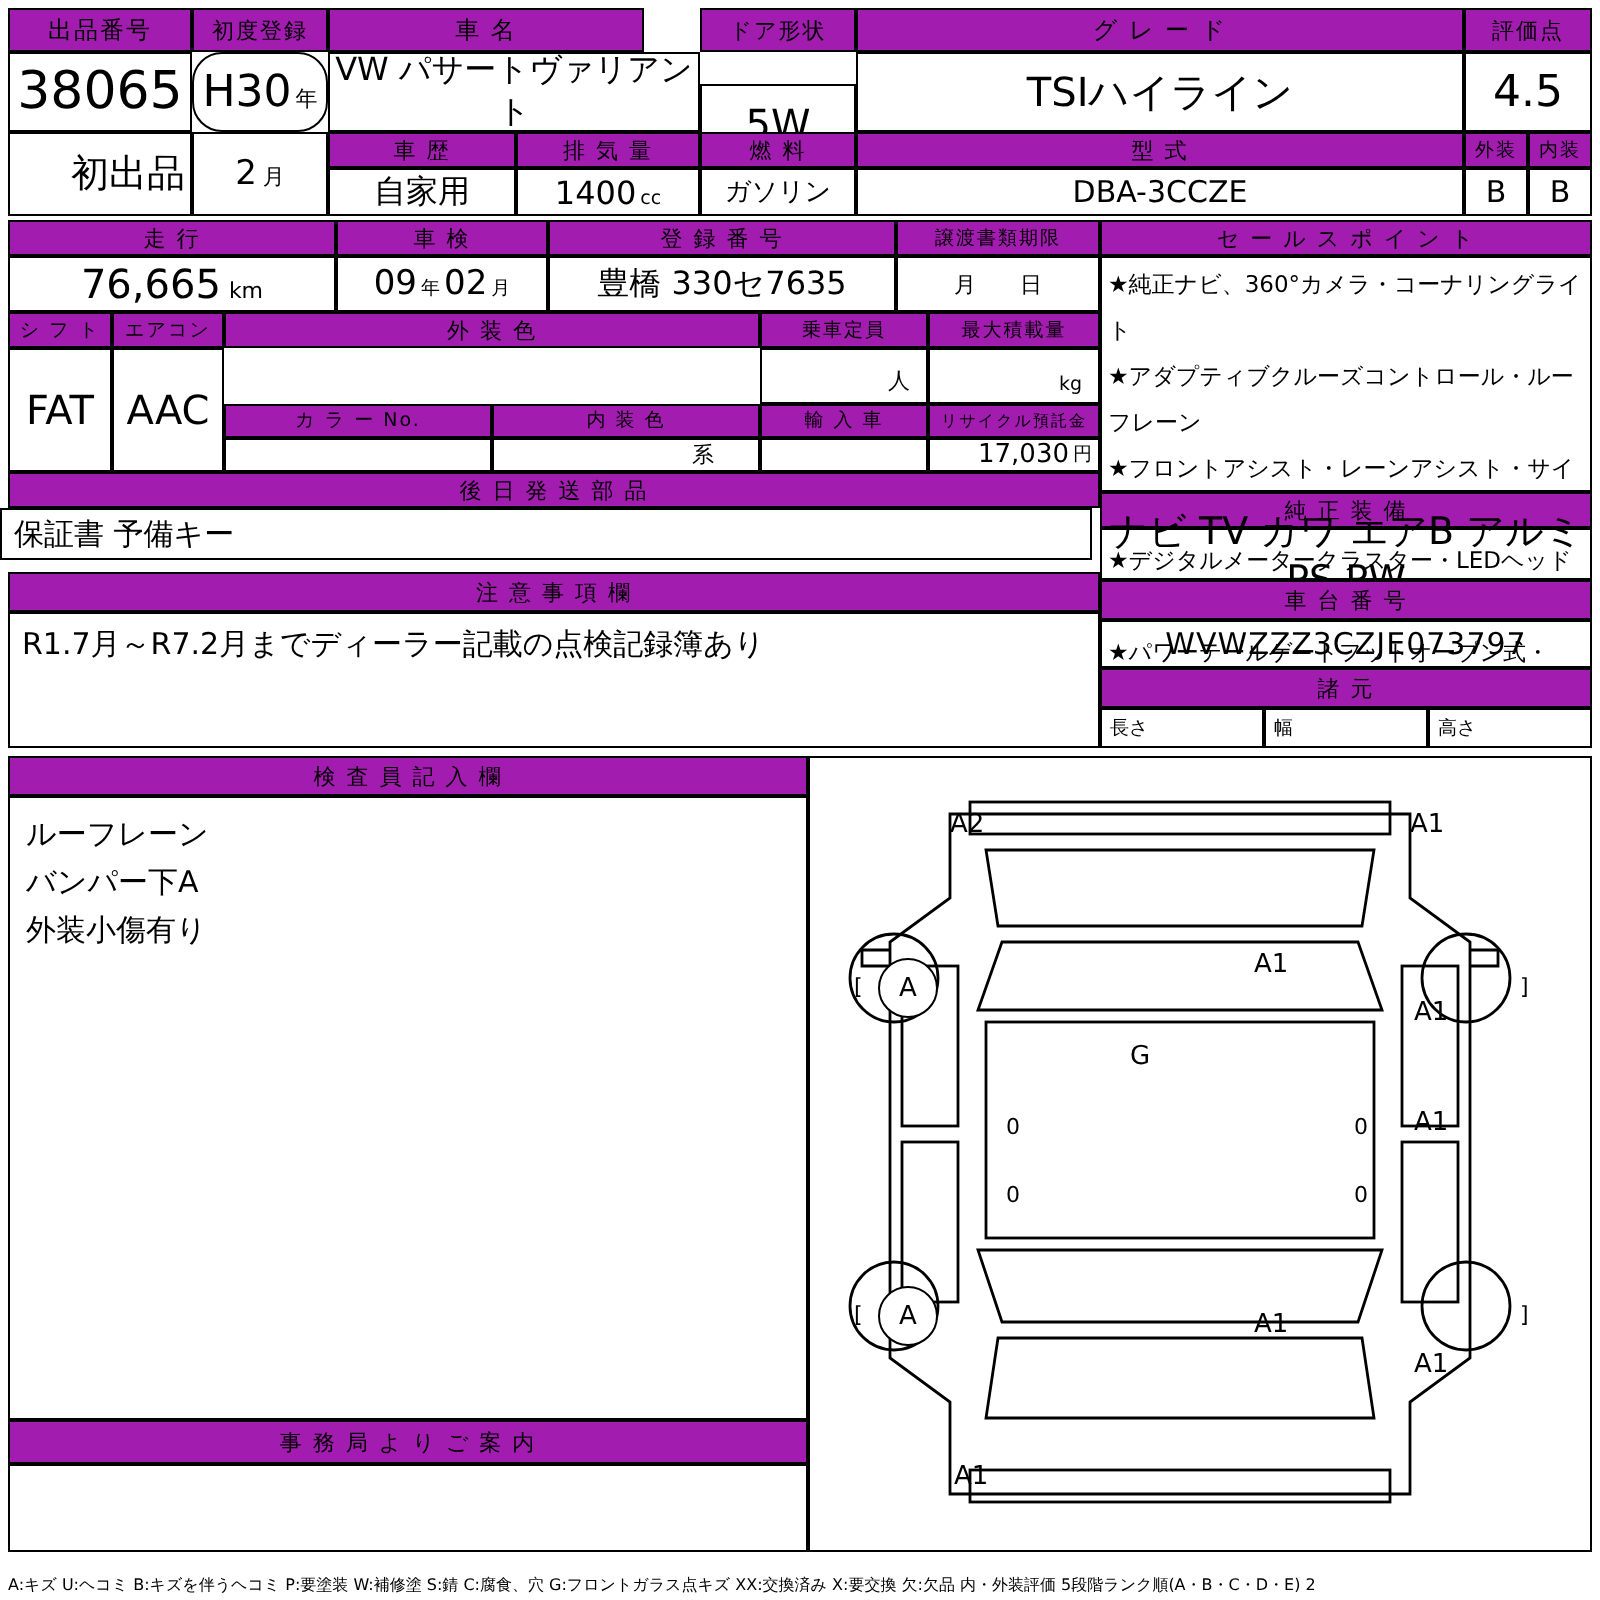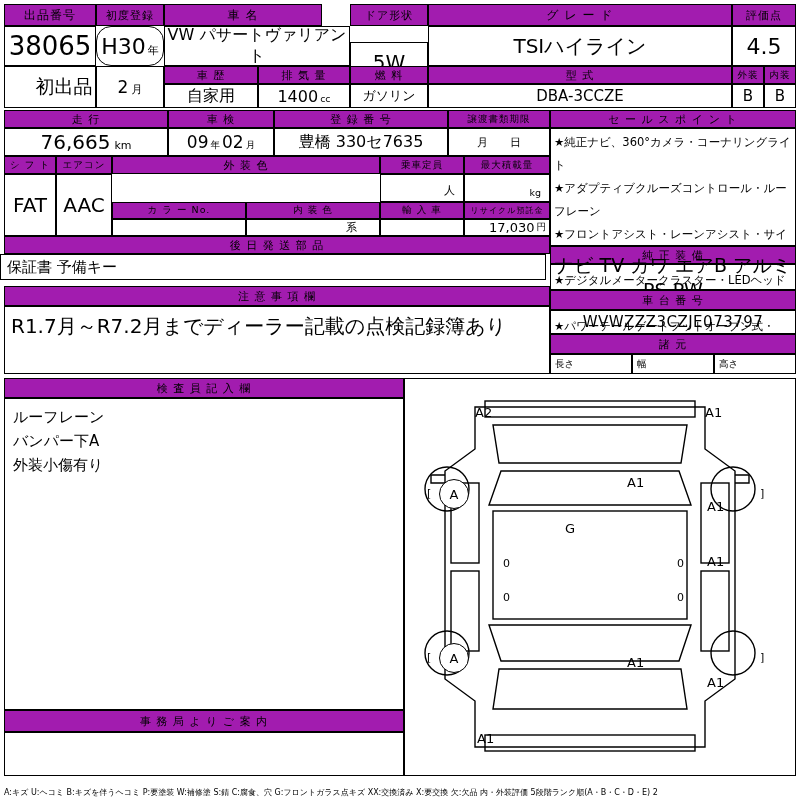--- a/index.html
+++ b/index.html
@@ -228,21 +228,21 @@
     <span class="sm">後 日 発 送 部 品</span>
   </div>
   <div class="bx l" style="left:0;top:254px;width:546px;height:26px;padding-left:6px;">
     <span style="font-size:15px;">保証書 予備キー</span>
   </div>
 
   <div class="bx c hdr" style="left:4px;top:286px;width:546px;height:20px;">
     <span class="sm">注 意 事 項 欄</span>
   </div>
   <div class="bx l" style="left:4px;top:306px;width:546px;height:68px;padding-left:6px;align-items:flex-start;">
-    <span style="font-size:20px;padding-top:6px;">R1.7月～R7.2月までディーラー記載の点検記録簿あり</span>
+    <span style="font-size:15px;padding-top:6px;">R1.7月～R7.2月までディーラー記載の点検記録簿あり</span>
   </div>
 
   <div class="bx c hdr" style="left:550px;top:290px;width:246px;height:20px;">
     <span class="sm">車 台 番 号</span>
   </div>
   <div class="bx c" style="left:550px;top:310px;width:246px;height:24px;">
     <span style="font-size:15px;letter-spacing:0.5px;">WVWZZZ3CZJE073797</span>
   </div>
   <div class="bx c hdr" style="left:550px;top:334px;width:246px;height:20px;">
     <span class="sm">諸 元</span>

